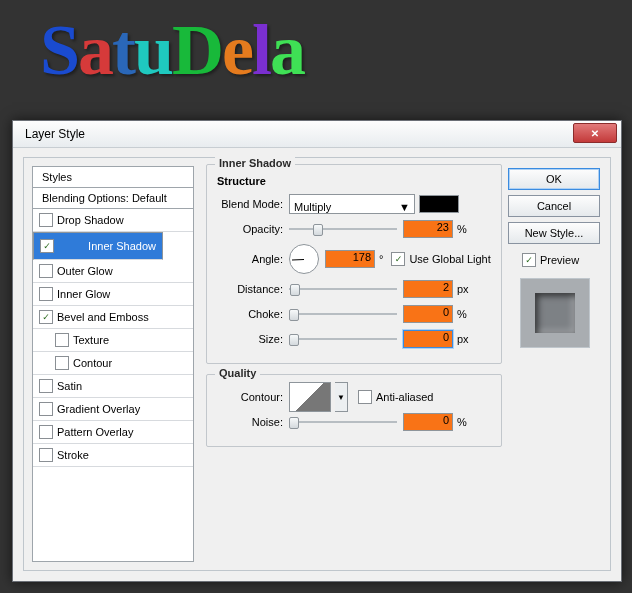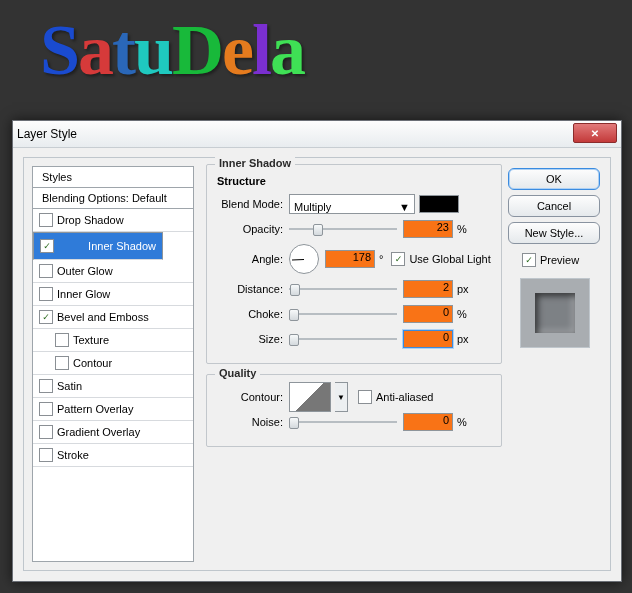--- a/index.html
+++ b/index.html
@@ -1,19 +1,19 @@
 <!DOCTYPE html>
 <html><head>
 <meta charset="utf-8">
 <style>
 html,body{margin:0;padding:0;width:632px;height:593px;font-family:"Segoe UI",Tahoma,sans-serif;font-size:11px;color:#000;background:#333;overflow:hidden}
 .bg-text{position:absolute;top:0;left:0;width:632px;height:100px;display:flex;align-items:center;padding-left:40px;font-family:Georgia,serif;font-weight:bold;font-size:72px;letter-spacing:-2px}
 .bg-text span{text-shadow:2px 2px 3px rgba(0,0,0,.4)}
 .dlg{position:absolute;left:12px;top:120px;width:608px;height:460px;background:#f0f0f0;border:1px solid #6b6f76;box-shadow:0 0 12px rgba(0,0,0,.6)}
-.titlebar{height:26px;background:linear-gradient(#fdfdfd,#e8ecef);border-bottom:1px solid #c7cdd2;position:relative;display:flex;align-items:center;padding-left:4px}
+.titlebar{height:26px;background:linear-gradient(#fdfdfd,#e8ecef);border-bottom:1px solid #c7cdd2;position:relative;display:flex;align-items:center;padding-left:12px}
 .titlebar .t{font-size:12px}
 .closebtn{position:absolute;right:4px;top:2px;width:42px;height:18px;background:linear-gradient(#e27a7a,#c33a3a);border:1px solid #8a2c2c;border-radius:2px;color:#fff;display:flex;align-items:center;justify-content:center;font-size:10px;font-weight:bold}
 .body{position:absolute;left:10px;top:36px;right:10px;bottom:10px;border:1px solid #bfc6cc}
 .sidebar{position:absolute;left:8px;top:8px;width:160px;bottom:8px;border:1px solid #9ea5ab;background:#fff}
 .sidebar .hdr{padding:4px 9px;border-bottom:1px solid #9ea5ab}
 .sidebar .row{padding:4px 6px;border-bottom:1px solid #d7dade;display:flex;align-items:center;gap:4px}
 .sidebar .row.sel{background:#2f7bd9;color:#fff}
 .sidebar .row.sub{padding-left:22px}
 .chk{width:12px;height:12px;border:1px solid #8a8f94;background:#fff;display:inline-flex;align-items:center;justify-content:center;font-size:9px;line-height:1}
 .chk.on::after{content:"✓";color:#2c6b1e}
@@ -28,21 +28,21 @@
 .slider{flex:0 0 108px;height:14px;position:relative;margin-right:6px}
 .track{position:absolute;left:0;right:0;top:6px;height:2px;background:#b7bdc2}
 .thumb{position:absolute;top:2px;width:8px;height:10px;background:linear-gradient(#f7f9fa,#d4d9dd);border:1px solid #8e959b;border-radius:2px}
 .num{width:42px;height:16px;border:1px solid #8e959b;background:#f97316;text-align:right;padding:0 3px}
 .num.foc{border:1px solid #3a8be0;outline:1px solid #aed1f4}
 .angle{width:28px;height:28px;border:1px solid #8e959b;border-radius:50%;background:#fff;position:relative;margin-right:6px}
 .needle{position:absolute;left:50%;top:50%;width:12px;height:1px;background:#000;transform-origin:left center}
 .contour{width:40px;height:28px;border:1px solid #8e959b;background:linear-gradient(135deg,#fff 0%,#fff 49%,#777 50%,#777 100%);margin-right:4px}
 .cdrop{width:12px;height:28px;border:1px solid #8e959b;border-left:0;background:#eceff1;display:flex;align-items:center;justify-content:center;font-size:8px}
 .right{position:absolute;right:10px;top:10px;width:92px;display:flex;flex-direction:column;gap:5px}
-.btn{height:20px;border:1px solid #8993a0;border-radius:6px;background:linear-gradient(#fdfdfd,#e5e9ec);display:flex;align-items:center;justify-content:center}
+.btn{height:20px;border:1px solid #8993a0;border-radius:0;background:linear-gradient(#fdfdfd,#e5e9ec);display:flex;align-items:center;justify-content:center}
 .btn.pri{border:1px solid #3a8be0;box-shadow:inset 0 0 0 1px #aed1f4}
 .prevrow{display:flex;align-items:center;gap:4px;margin:4px 0 6px 14px}
 .preview{width:68px;height:68px;border:1px solid #bfc6cc;background:#a9adb1;margin-left:12px;position:relative}
 .pv-in{position:absolute;left:14px;top:14px;width:40px;height:40px;background:#7d8185;box-shadow:inset 3px 3px 6px rgba(0,0,0,.6),inset -3px -3px 6px rgba(255,255,255,.25)}
 .unit{margin-left:4px}
 </style>
 </head>
 <body>
 
 <div class="bg-text">
@@ -97,25 +97,25 @@
           <div class="row sub">
             <span class="chk"></span>
             <span>Contour</span>
           </div>
           <div class="row">
             <span class="chk"></span>
             <span>Satin</span>
           </div>
           <div class="row">
             <span class="chk"></span>
+            <span>Gradient Overlay</span>
+          </div>
+          <div class="row">
+            <span class="chk"></span>
             <span>Pattern Overlay</span>
-          </div>
-          <div class="row">
-            <span class="chk"></span>
-            <span>Gradient Overlay</span>
           </div>
           <div class="row">
             <span class="chk"></span>
             <span>Stroke</span>
           </div>
         </div>
     </div>
 
     <div class="panel">
       <div class="grp">

